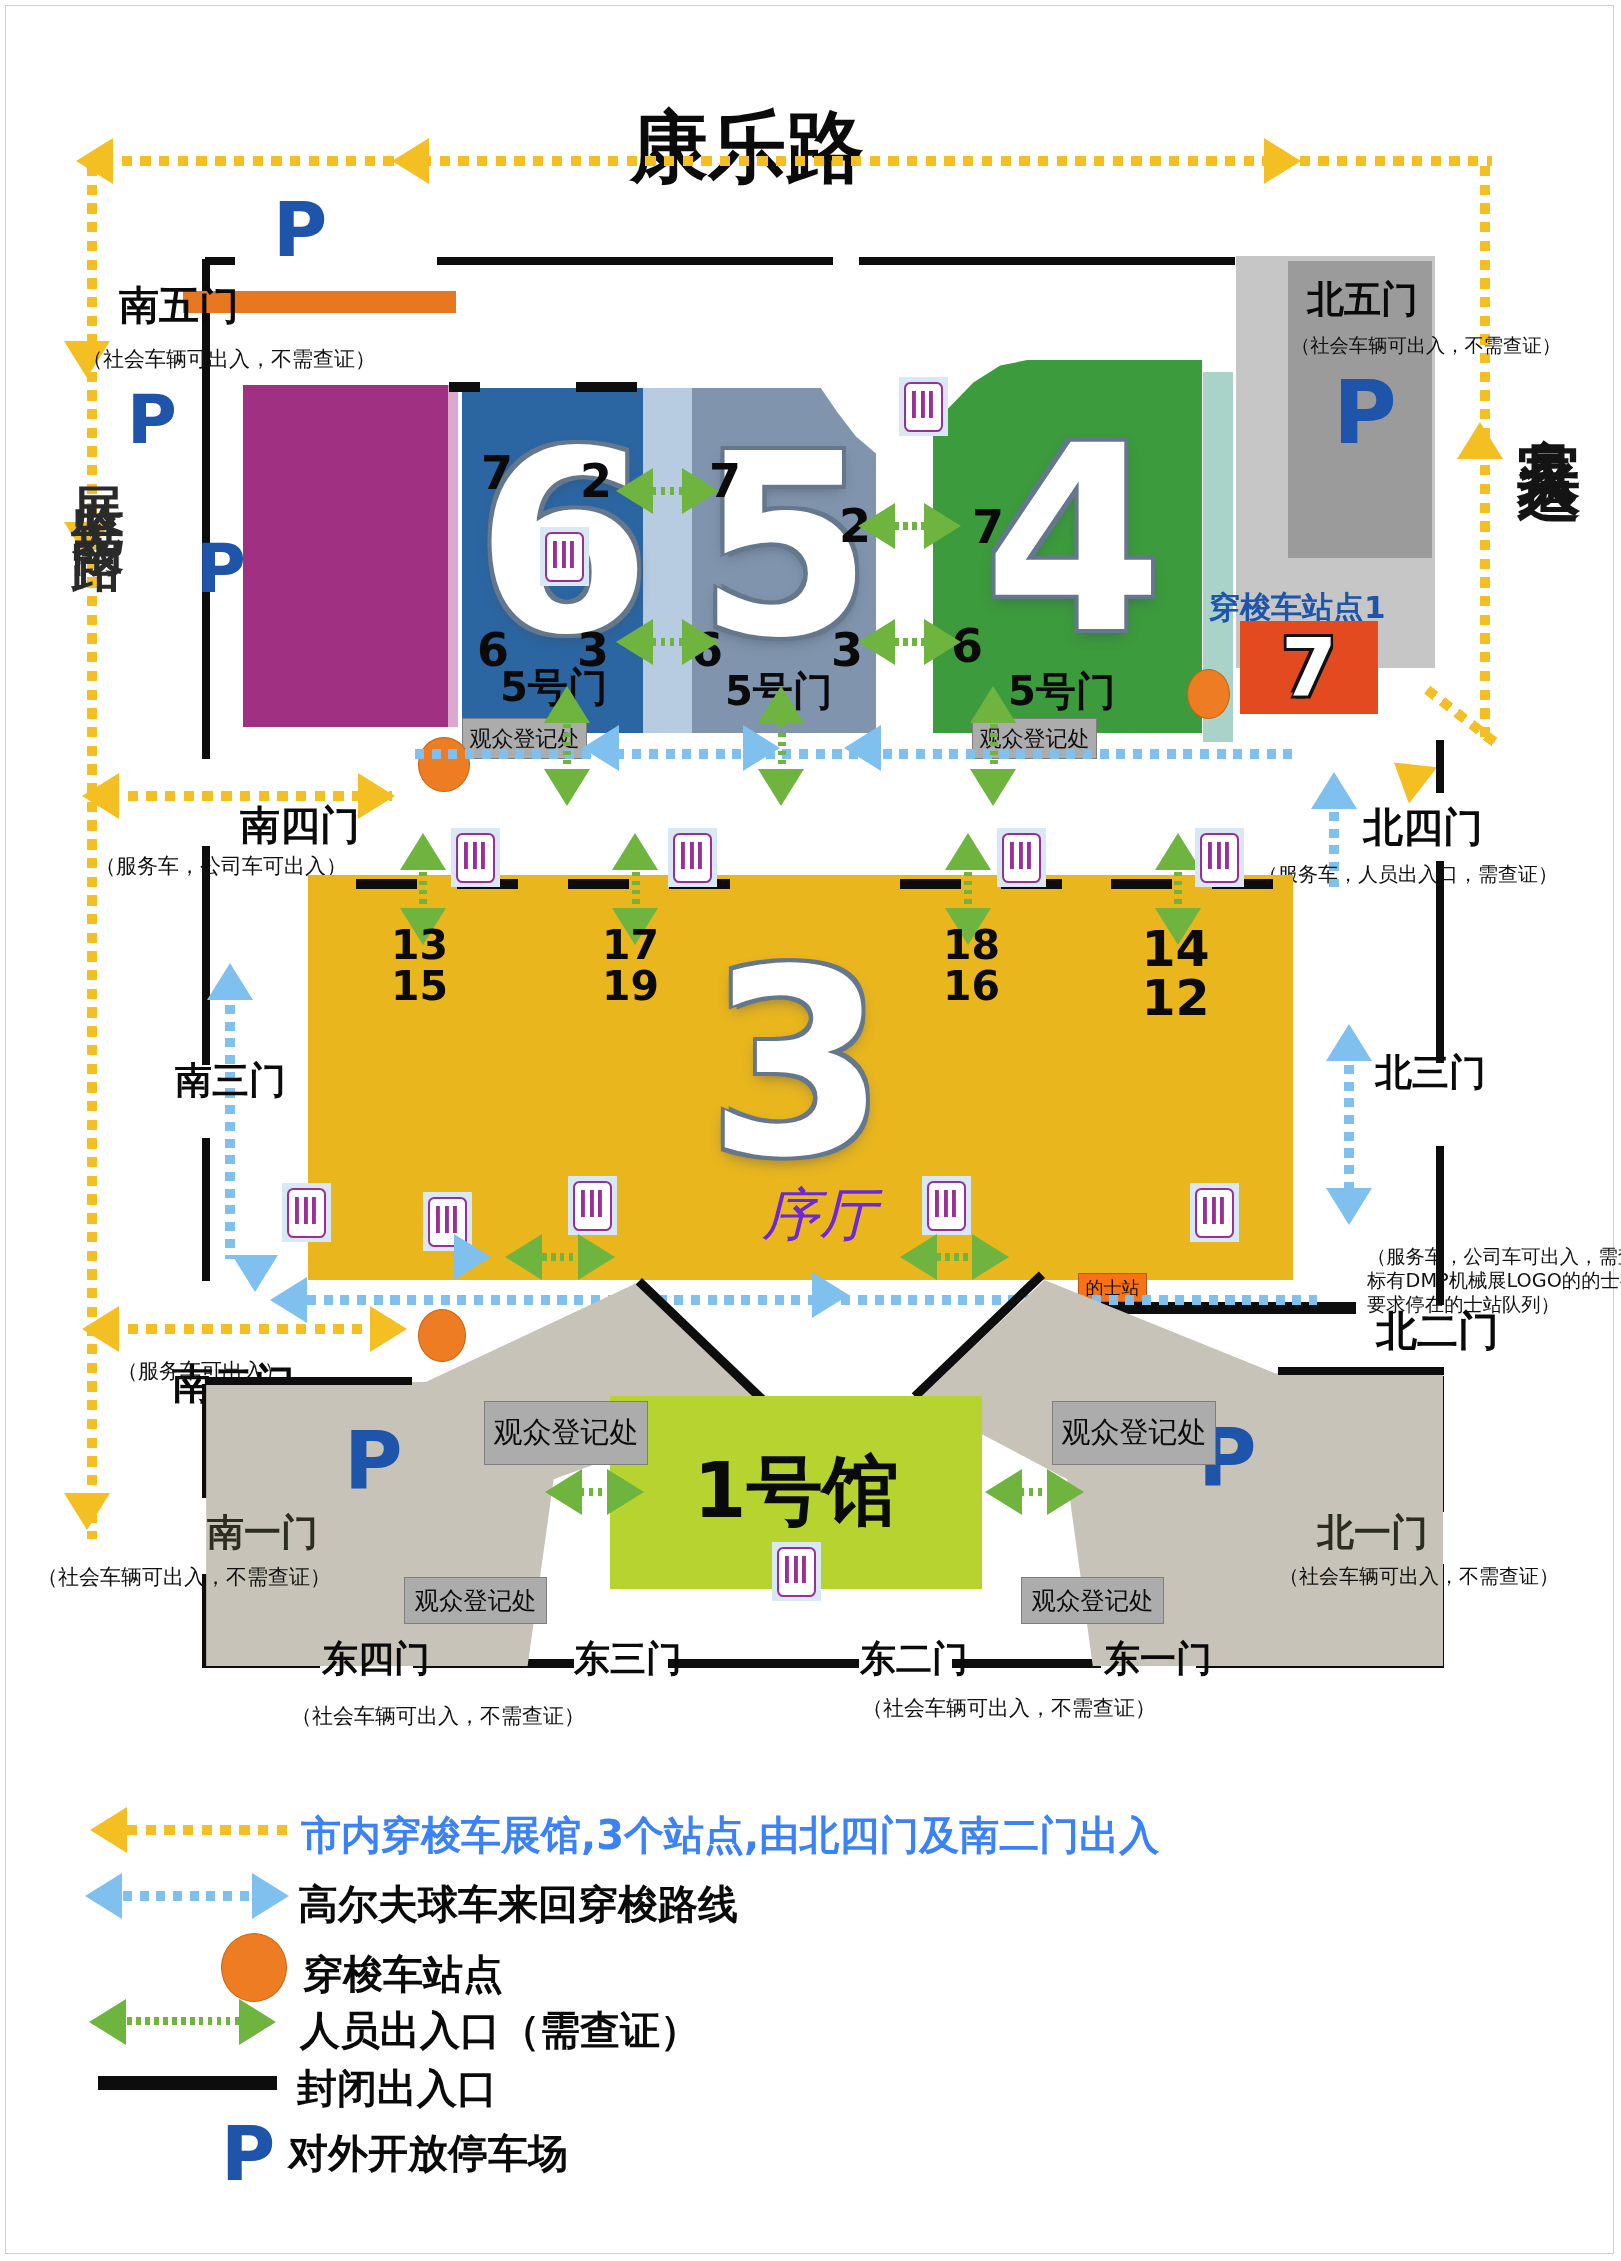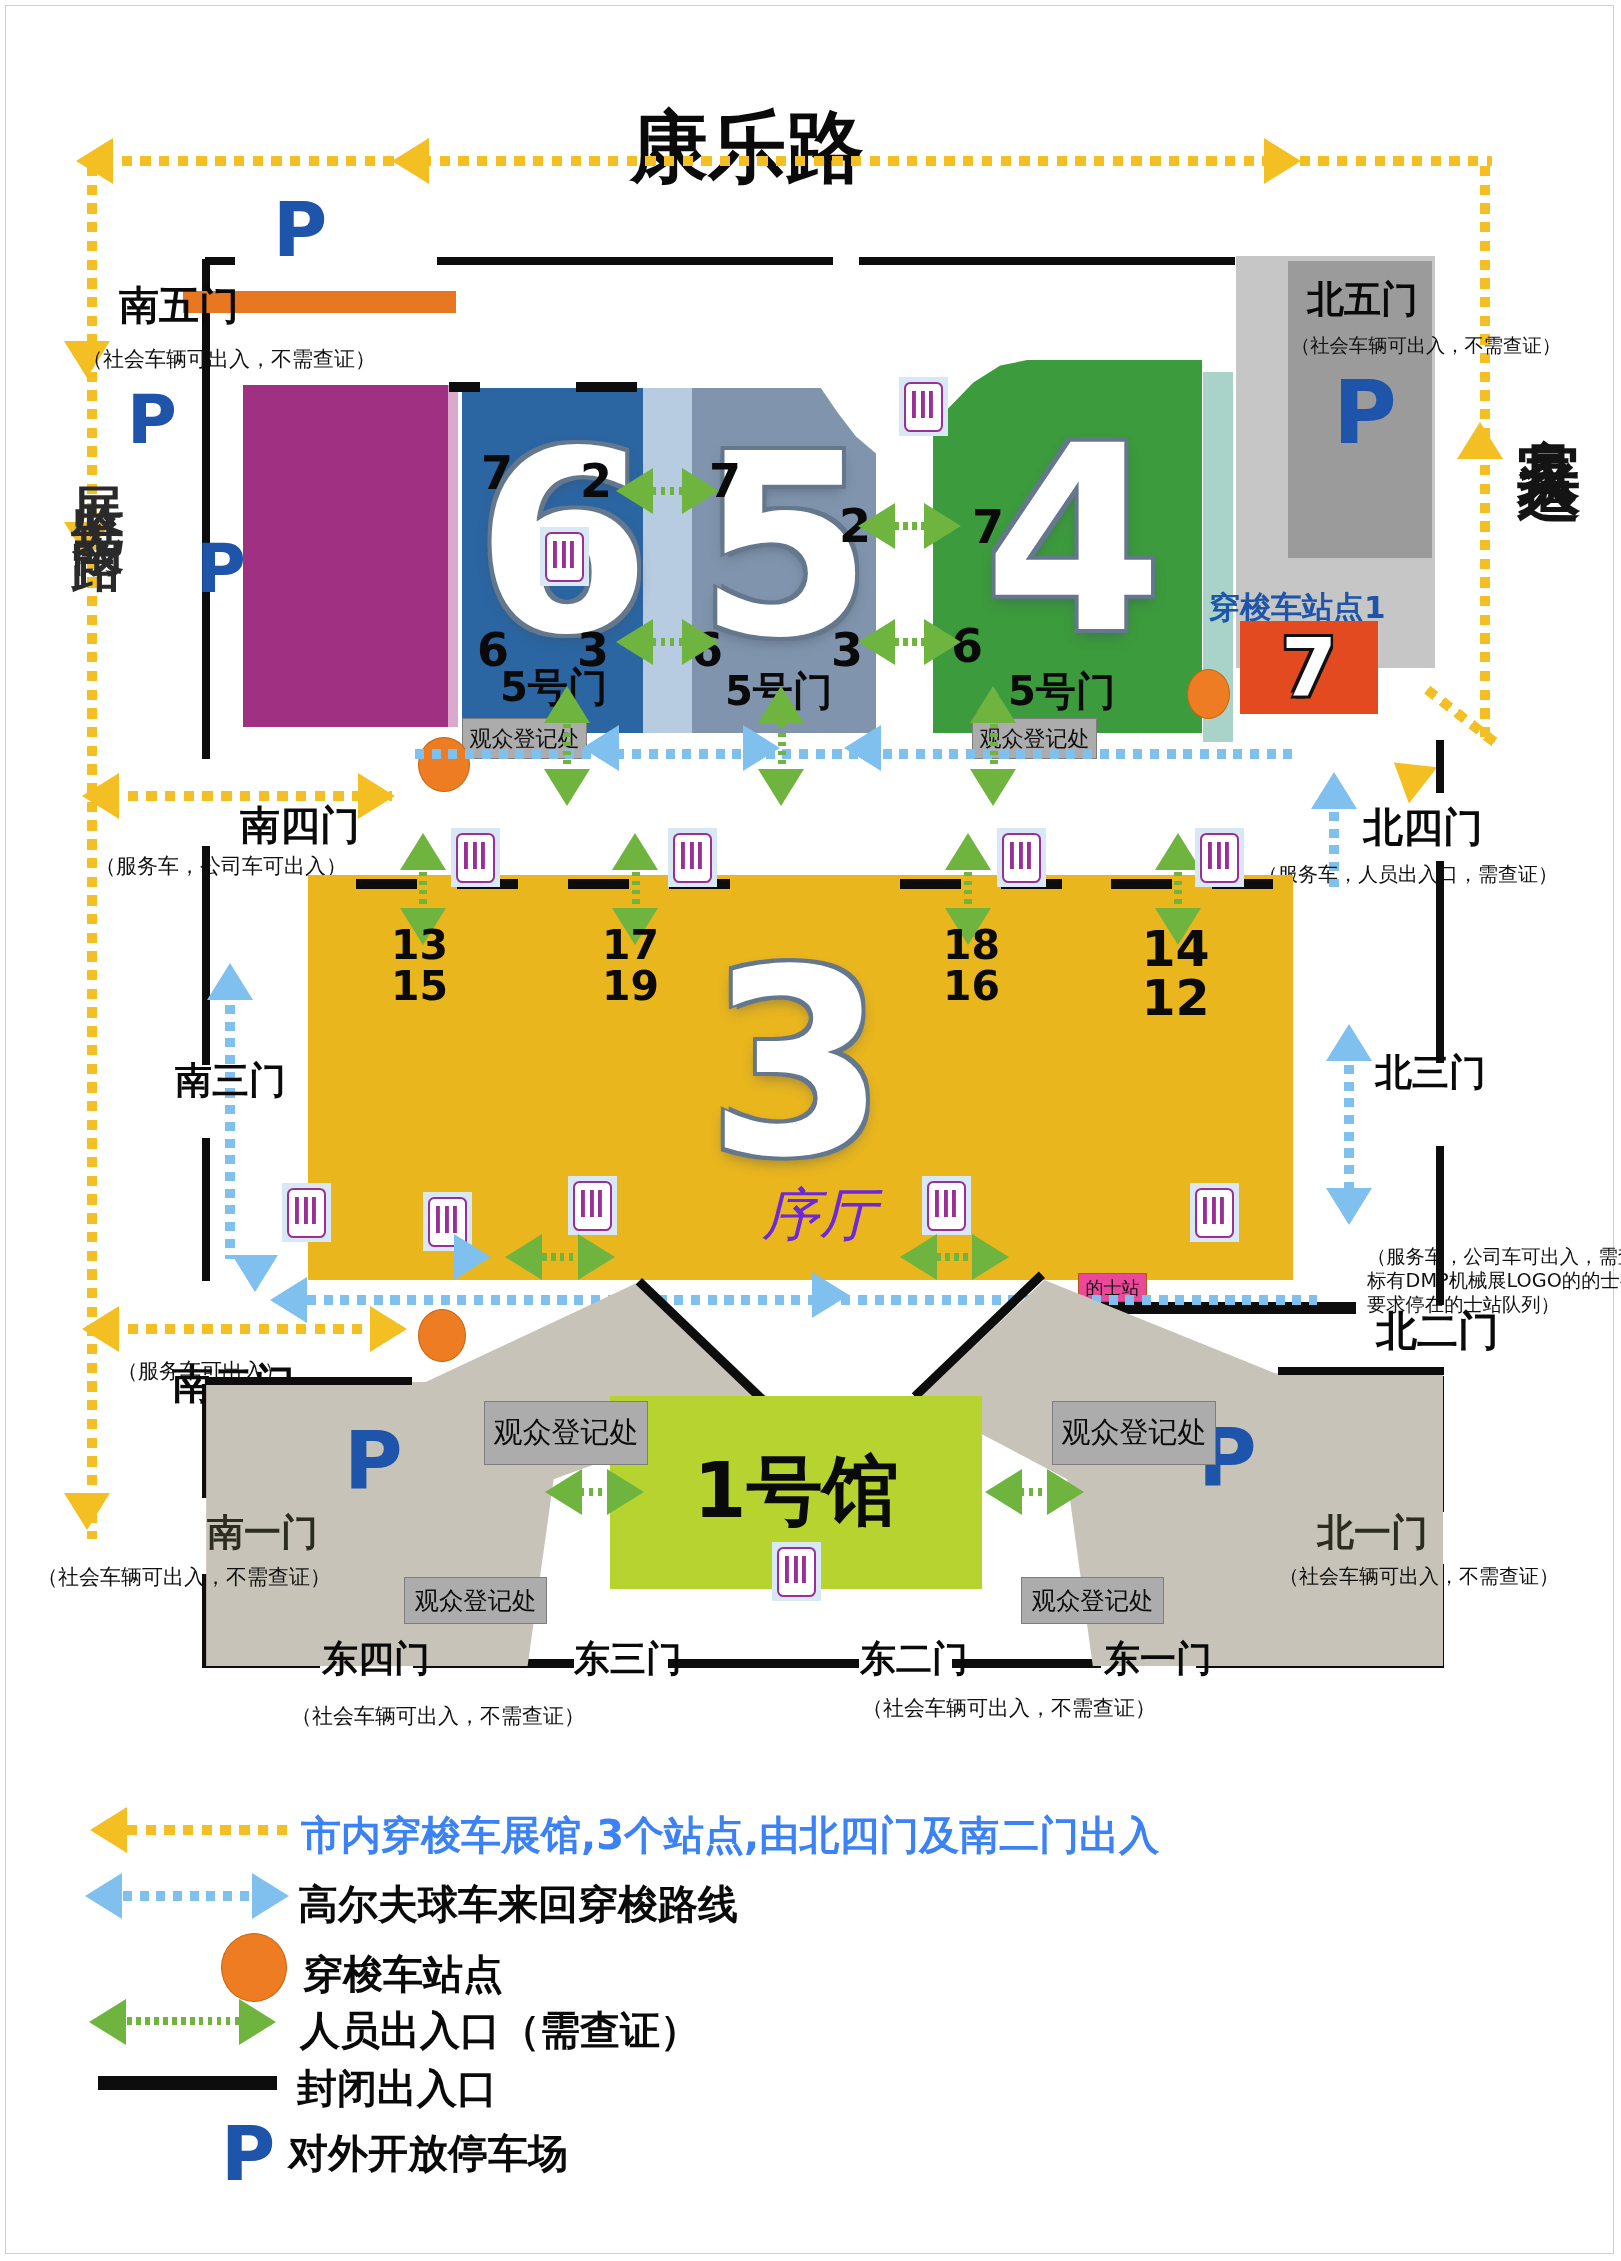--- a/index.html
+++ b/index.html
@@ -253,21 +253,21 @@
     </div>
 
   <div class="abs tri tR cb" style="left:454px;top:1234px;"></div>
   <div class="abs tri tL cg" style="left:505px;top:1234px;"></div>
   <div class="abs gh" style="left:542px;top:1253px;width:37px;"></div>
   <div class="abs tri tR cg" style="left:578px;top:1234px;"></div>
   <div class="abs tri tL cg" style="left:900px;top:1234px;"></div>
   <div class="abs gh" style="left:936px;top:1253px;width:37px;"></div>
   <div class="abs tri tR cg" style="left:972px;top:1234px;"></div>
 
-  <div class="abs ctr" style="left:1078px;top:1273px;width:67px;height:27px;background:#ec4899;border:1.3px solid #b35a10;">
+  <div class="abs ctr" style="left:1078px;top:1273px;width:67px;height:27px;background:#f97316;border:1.3px solid #b35a10;">
     <span style="font-size:18px;color:#111;">的士站</span>
   </div>
   <div class="abs bl" style="left:1068px;top:1302px;width:288px;height:11.6px;"></div>
 
   <div class="abs note" style="left:1367px;top:1245px;font-size:19.3px;">
     <div>（服务车，公司车可出入，需查证</div>
     <div>标有DMP机械展LOGO的的士有限放入，</div>
     <div>要求停在的士站队列）</div>
   </div>
   <div class="abs gate" style="left:1376px;top:1309px;font-size:41px;">北二门</div>

